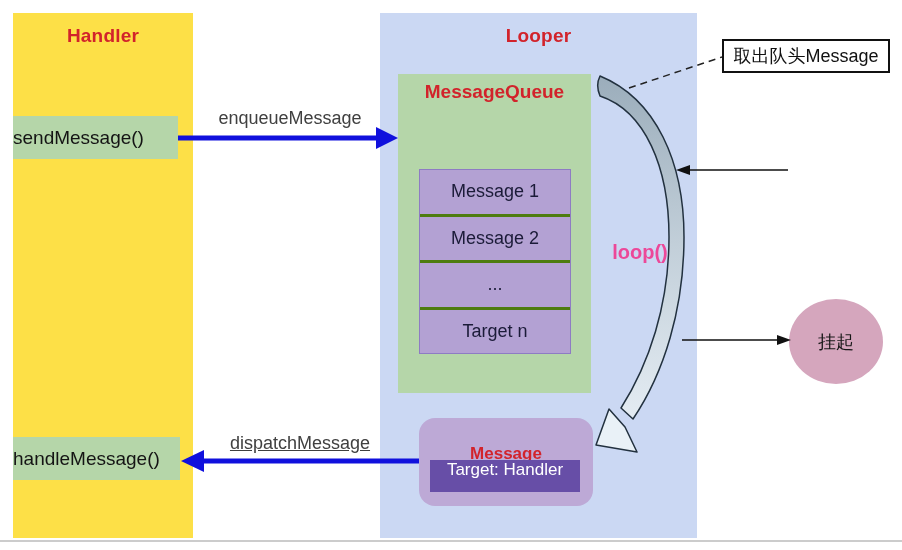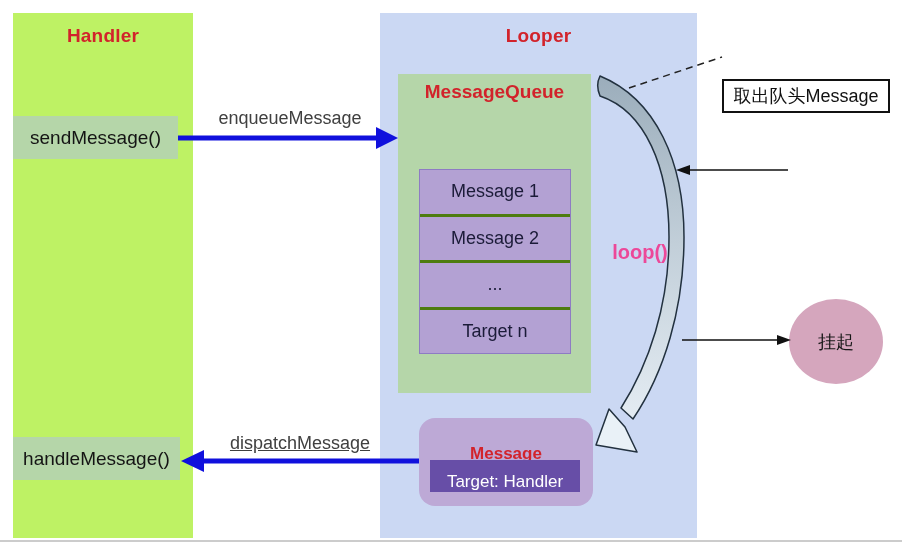--- a/index.html
+++ b/index.html
@@ -9,62 +9,62 @@
     font-family:"Liberation Sans","DejaVu Sans",sans-serif;
     color:#1a1a33;
   }
   .abs{position:absolute;box-sizing:border-box;}
   .col{top:13px;height:525px;}
   .col-title{
     text-align:center;padding-top:12px;font-size:19px;font-weight:bold;
     color:#d2232b;letter-spacing:.2px;
   }
   .green-box{
-    background:#b5d6a9;display:flex;align-items:center;justify-content:center;
+    background:#b5d6a9;display:flex;align-items:center;justify-content:flex-start;
     font-size:19px;color:#141414;
   }
   .mq-box{background:#b5d6a9;}
   .mq-title{
     text-align:center;padding-top:7px;font-size:19px;font-weight:bold;color:#d2232b;
   }
   .queue-list{
     background:#b3a1d3;border:1px solid #8e7cc3;display:flex;flex-direction:column;
   }
   .queue-row{
     flex:1;display:flex;align-items:center;justify-content:center;
     font-size:18px;color:#1b1b38;border-bottom:3px solid #4d7c0f;
   }
   .queue-row:last-child{border-bottom:none;}
   .message-box{background:#bda9d6;border-radius:16px;}
   .message-title{
     text-align:center;padding-top:26px;font-size:17px;font-weight:bold;color:#d2232b;
   }
   .target-box{
     position:absolute;left:11px;top:42px;width:150px;height:32px;background:#674ea7;
-    display:flex;align-items:flex-end;justify-content:center;font-size:17px;color:#ffffff;
+    display:flex;align-items:flex-start;justify-content:center;font-size:17px;color:#ffffff;
   }
   .callout{
     background:#ffffff;border:2px solid #111111;display:flex;align-items:center;
     justify-content:center;font-size:18px;color:#111111;
   }
   .circle{
     background:#d5a6bd;border-radius:50%;display:flex;align-items:center;
     justify-content:center;font-size:18px;color:#161616;
   }
   .arrow-label{font-size:18px;color:#404040;text-align:center;}
   .loop-label{font-size:20px;font-weight:bold;color:#ec4899;text-align:center;}
   .bottom-rule{background:#cccccc;}
   svg.overlay{position:absolute;left:0;top:0;pointer-events:none;}
 </style>
 </head>
 <body>
 
 <div id="stage">
 
-  <div class="abs col" style="left:13px;width:180px;background:#bef264;">
+  <div class="abs col" style="left:13px;width:180px;background:#fde047;">
     <div class="col-title">Handler</div>
   </div>
 
   <div class="abs col" style="left:380px;width:317px;background:#cbd8f3;">
     <div class="col-title">Looper</div>
   </div>
 
   <div class="abs bottom-rule" style="left:0;top:540px;width:902px;height:2px;"></div>
 
   <div class="abs green-box" style="left:13px;top:116px;width:165px;height:43px;">
@@ -86,21 +86,21 @@
     <div class="queue-row">Target n</div>
   </div>
 
   <div class="abs message-box" style="left:419px;top:418px;width:174px;height:88px;">
     <div class="message-title">Message</div>
     <div class="target-box">
       <span>Target: Handler</span>
     </div>
   </div>
 
-  <div class="abs callout" style="left:722px;top:39px;width:168px;height:34px;margin-top:40px;">
+  <div class="abs callout" style="left:722px;top:39px;width:168px;height:34px;">
     <span>取出队头Message</span>
   </div>
 
   <div class="abs circle" style="left:789px;top:299px;width:94px;height:85px;">
     <span>挂起</span>
   </div>
 
   <svg class="overlay" width="902" height="550" viewBox="0 0 902 550">
     <defs>
       <linearGradient id="loopGrad" x1="0" y1="76" x2="0" y2="450" gradientUnits="userSpaceOnUse">

